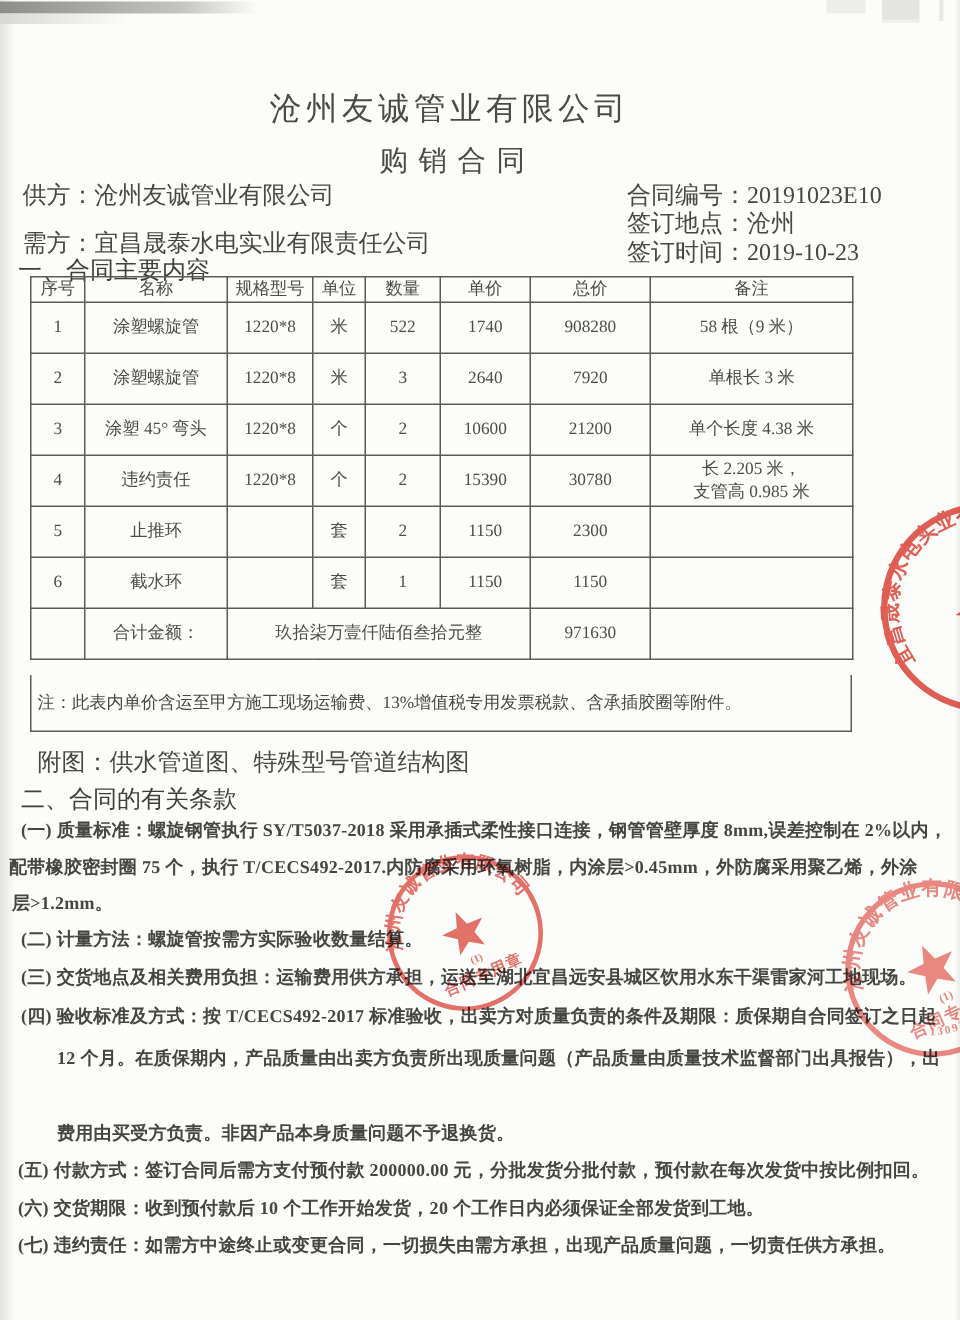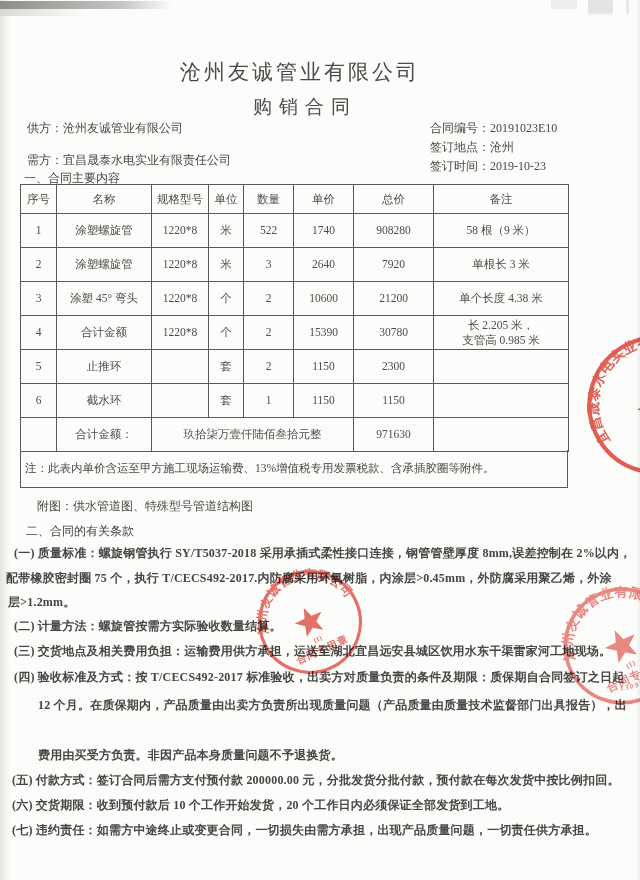--- a/index.html
+++ b/index.html
@@ -18,36 +18,36 @@
   .a-tl2{left:0;top:9px;width:86px;height:7px;background:linear-gradient(90deg,#d8d8d5,rgba(255,255,255,0));}
   .a-tr1{left:551px;top:0;width:26px;height:9px;background:#ededeb;}
   .a-tr2{left:588px;top:0;width:25px;height:13px;background:#e4e4e2;border-bottom:2px solid #efefed;}
   .a-tr3{left:626px;top:0;width:3px;height:14px;background:#e9e9e7;}
 
   .company{position:absolute;left:0;top:58px;width:640px;margin:0;text-align:center;
     transform:translateX(-20px);font-size:21px;font-weight:normal;letter-spacing:3px;color:#4a4a48;}
   .doctitle{position:absolute;left:0;top:94px;width:640px;margin:0;text-align:center;
     transform:translateX(-15px);font-size:19px;font-weight:normal;letter-spacing:7px;color:#4a4a48;}
 
-  .line{position:absolute;font-size:12px;color:#474745;white-space:nowrap;margin-left:12px;}
+  .line{position:absolute;font-size:16px;color:#474745;white-space:nowrap;}
   .supplier{left:15px;top:120px;}
   .buyer{left:15px;top:152px;}
   .meta-no{left:418px;top:120px;}
   .meta-place{left:418px;top:139px;}
   .meta-date{left:418px;top:158px;}
   .sec1{left:12px;top:170px;color:#3e3e3c;}
   .sec2{left:14px;top:523px;color:#3e3e3c;}
   .attach{left:14px;top:498px;padding-left:11px;}
 
   table.goods{position:absolute;left:20px;top:184px;width:548px;border-collapse:collapse;
     table-layout:fixed;font-size:11.5px;color:#4c4c4a;}
   table.goods td{border:1px solid #5a5a58;text-align:center;vertical-align:middle;
     padding:0 2px;white-space:pre-line;line-height:1.25;}
   table.goods tr{height:34px;}
-  table.goods tr.hdr{height:29px;margin-top:46px;}
+  table.goods tr.hdr{height:17px;margin-top:46px;}
   col.c0{width:36px}col.c1{width:95px}col.c2{width:57px}col.c3{width:35px}
   col.c4{width:50px}col.c5{width:60px}col.c6{width:80px}col.c7{width:135px}
 
   .notebox{position:absolute;left:20px;top:450px;width:546px;height:37px;
     border:1px solid #5a5a58;border-top:none;display:flex;align-items:center;}
   .notebox span{font-size:11.5px;padding-left:4px;white-space:nowrap;color:#474745;}
 
   .cl{position:absolute;font-size:12px;color:#454543;white-space:nowrap;letter-spacing:0.2px;font-weight:bold;}
 
   .stamp{position:absolute;mix-blend-mode:multiply;}
@@ -135,21 +135,21 @@
           <td>涂塑 45° 弯头</td>
           <td>1220*8</td>
           <td>个</td>
           <td>2</td>
           <td>10600</td>
           <td>21200</td>
           <td>单个长度 4.38 米</td>
     </tr>
     <tr>
       <td>4</td>
-          <td>合计金额</td>
+          <td>违约责任</td>
           <td>1220*8</td>
           <td>个</td>
           <td>2</td>
           <td>15390</td>
           <td>30780</td>
           <td>长 2.205 米，
 支管高 0.985 米</td>
     </tr>
     <tr>
       <td>5</td>

